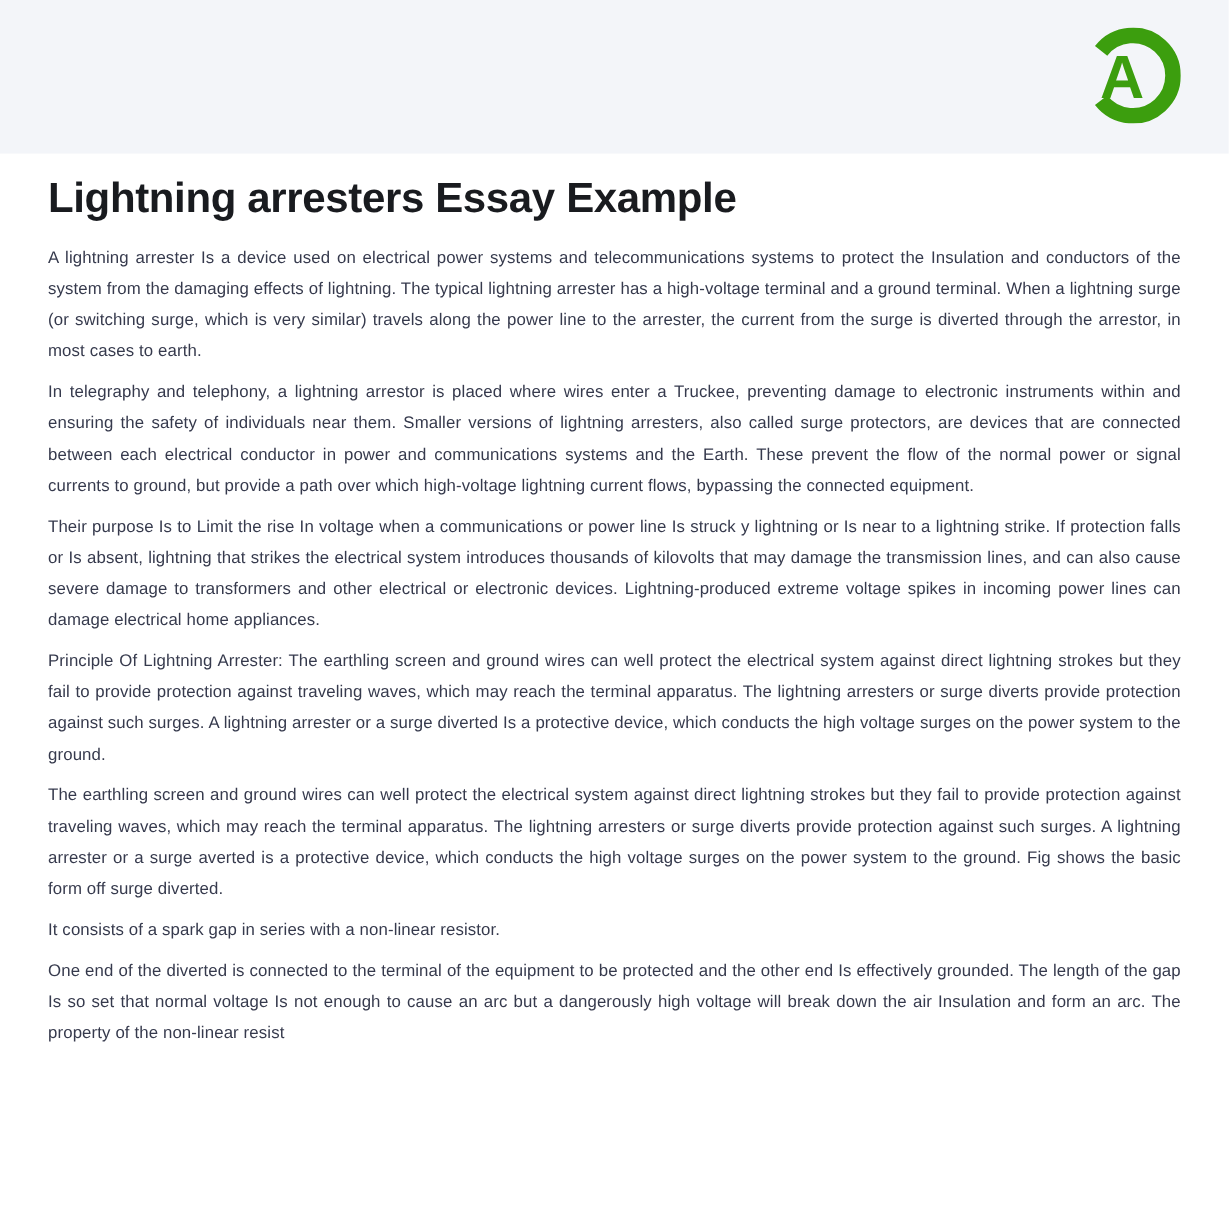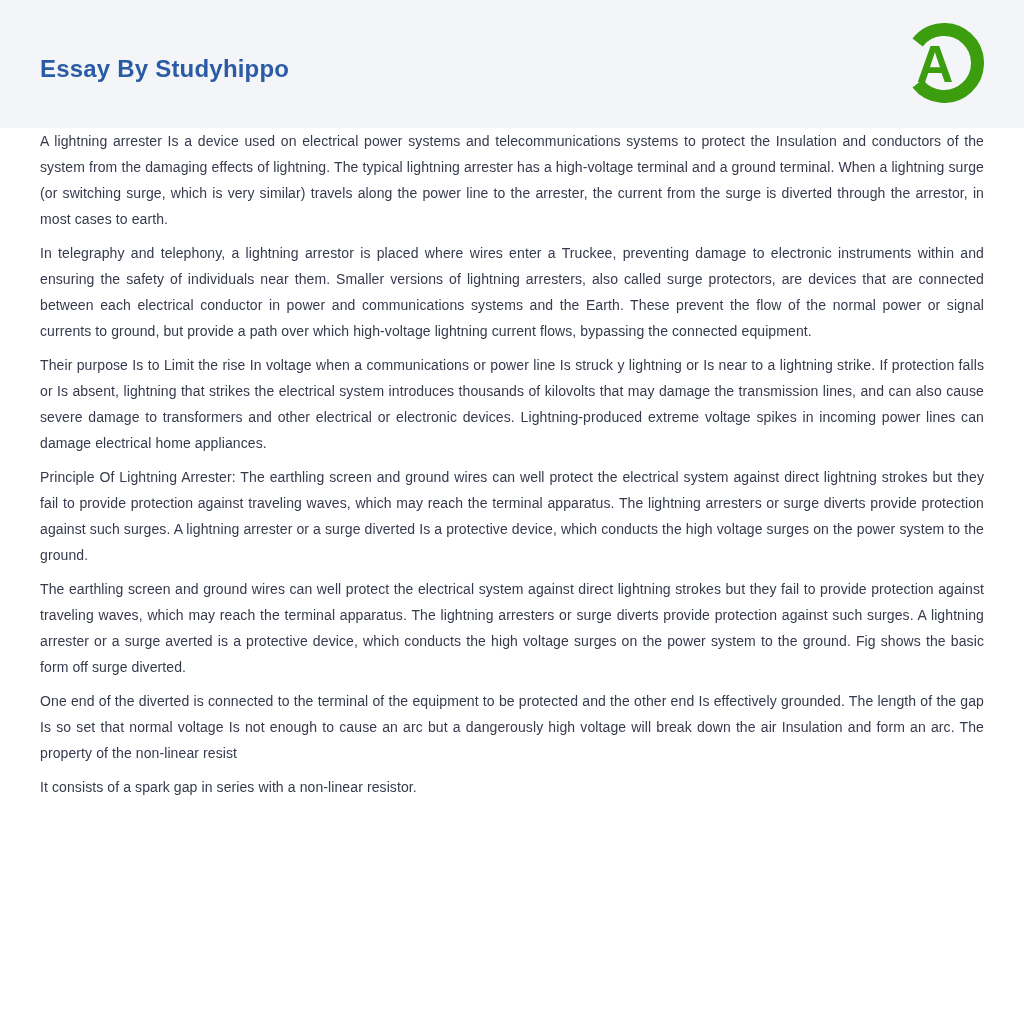--- a/index.html
+++ b/index.html
@@ -60,33 +60,33 @@
     text-align: justify;
     margin-bottom: 8px;
     letter-spacing: 0.1px;
   }
 </style>
 </head>
 <body>
 
 <div class="header">
   <div class="header-left">
-    <div class="brand">Essay By Studyhippo</div>
   </div>
   <div class="logo">
     <svg viewBox="0 0 80 80" width="80" height="80" aria-hidden="true">
       <path d="M 13.6 19.4 A 33.5 33.5 0 1 1 13.6 60.6" fill="none" stroke="#3c9e0e" stroke-width="13" stroke-linecap="butt"></path>
       <text x="31" y="59" text-anchor="middle" font-family="Liberation Sans, sans-serif" font-size="51" font-weight="bold" fill="#3c9e0e">A</text>
     </svg>
   </div>
 </div>
 
 <div class="content">
+  <h1 class="essay-title">Lightning arresters Essay Example</h1>
   <div class="essay-body">
     <p>A lightning arrester Is a device used on electrical power systems and telecommunications systems to protect the Insulation and conductors of the system from the damaging effects of lightning. The typical lightning arrester has a high-voltage terminal and a ground terminal. When a lightning surge (or switching surge, which is very similar) travels along the power line to the arrester, the current from the surge is diverted through the arrestor, in most cases to earth.</p>
     <p>In telegraphy and telephony, a lightning arrestor is placed where wires enter a Truckee, preventing damage to electronic instruments within and ensuring the safety of individuals near them. Smaller versions of lightning arresters, also called surge protectors, are devices that are connected between each electrical conductor in power and communications systems and the Earth. These prevent the flow of the normal power or signal currents to ground, but provide a path over which high-voltage lightning current flows, bypassing the connected equipment.</p>
     <p>Their purpose Is to Limit the rise In voltage when a communications or power line Is struck y lightning or Is near to a lightning strike. If protection falls or Is absent, lightning that strikes the electrical system introduces thousands of kilovolts that may damage the transmission lines, and can also cause severe damage to transformers and other electrical or electronic devices. Lightning-produced extreme voltage spikes in incoming power lines can damage electrical home appliances.</p>
     <p>Principle Of Lightning Arrester: The earthling screen and ground wires can well protect the electrical system against direct lightning strokes but they fail to provide protection against traveling waves, which may reach the terminal apparatus. The lightning arresters or surge diverts provide protection against such surges. A lightning arrester or a surge diverted Is a protective device, which conducts the high voltage surges on the power system to the ground.</p>
     <p>The earthling screen and ground wires can well protect the electrical system against direct lightning strokes but they fail to provide protection against traveling waves, which may reach the terminal apparatus. The lightning arresters or surge diverts provide protection against such surges. A lightning arrester or a surge averted is a protective device, which conducts the high voltage surges on the power system to the ground. Fig shows the basic form off surge diverted.</p>
+    <p>It consists of a spark gap in series with a non-linear resistor.</p>
     <p>One end of the diverted is connected to the terminal of the equipment to be protected and the other end Is effectively grounded. The length of the gap Is so set that normal voltage Is not enough to cause an arc but a dangerously high voltage will break down the air Insulation and form an arc. The property of the non-linear resist</p>
-    <p>It consists of a spark gap in series with a non-linear resistor.</p>
   </div>
 </div>
 
 </body></html>

